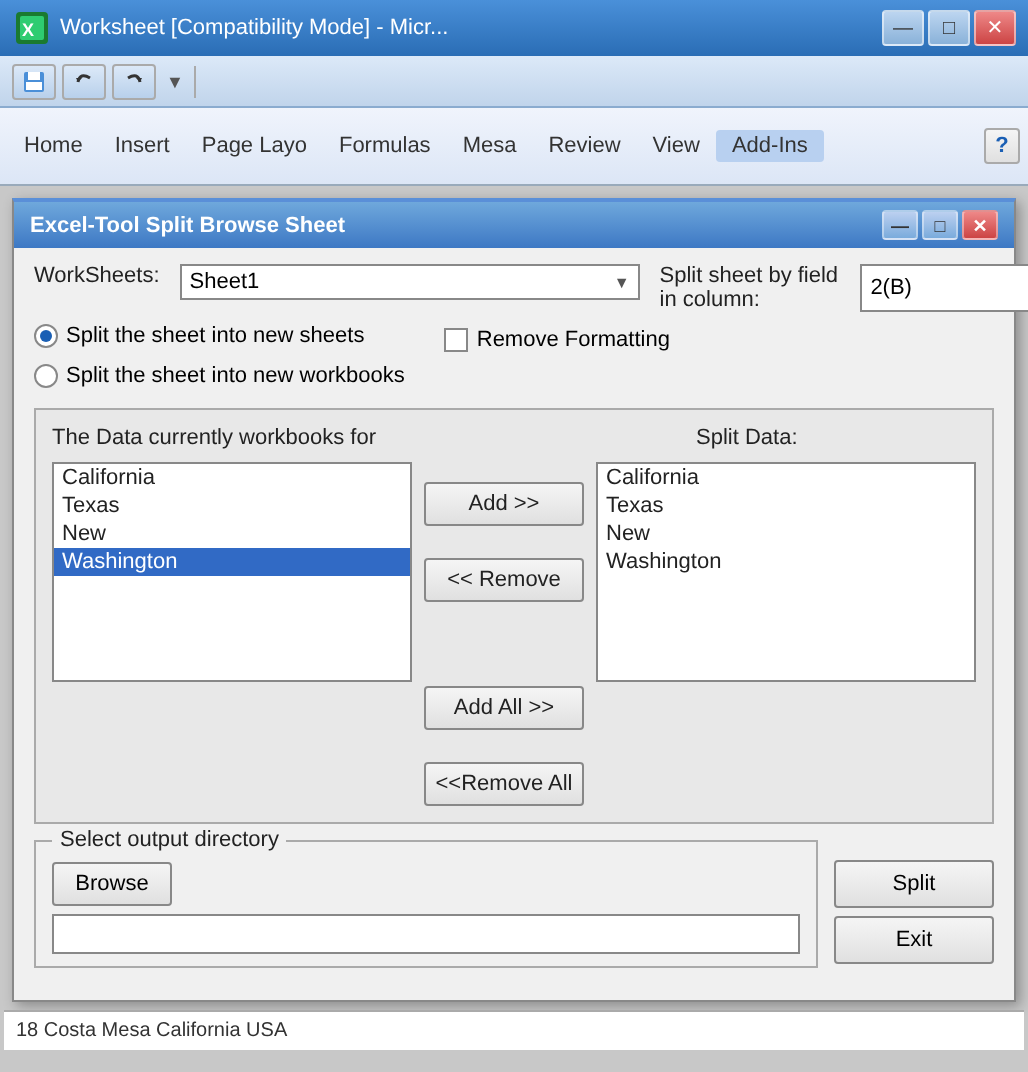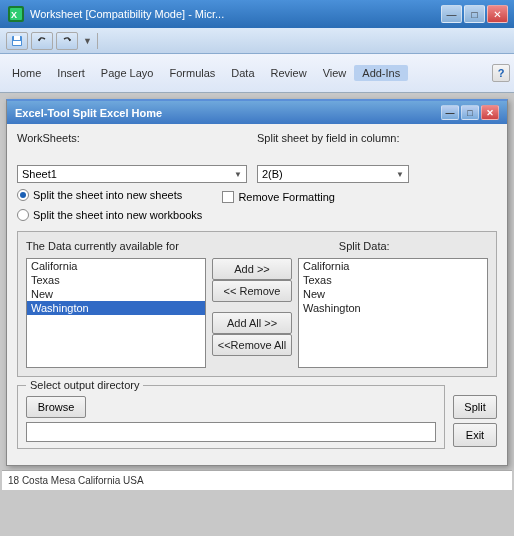--- a/index.html
+++ b/index.html
@@ -141,22 +141,22 @@
 
     
     .form-row {
       display: flex;
       align-items: flex-start;
       margin-bottom: 6px;
       gap: 10px;
     }
     .form-group {
       display: flex;
-      flex-direction: column;
-      gap: 21px;
+      flex-direction: row;
+      gap: 10px;
     }
     .form-label {
       font-size: 11px;
       color: #222;
     }
     .form-select {
       border: 1px solid #888;
       background: white;
       padding: 2px 4px;
       font-size: 11px;
@@ -253,23 +253,24 @@
       cursor: pointer;
     }
     .list-item.selected {
       background: #316ac5;
       color: white;
     }
 
     .buttons-col {
       display: flex;
       flex-direction: column;
-      gap: 0;
-      align-items: center;
-      justify-content: center;
+      gap: 16px;
+      align-items: center;
+      justify-content: center;
+      margin-top: 10px;
     }
     .action-btn {
       width: 80px;
       height: 22px;
       border: 1px solid #888;
       border-radius: 2px;
       background: linear-gradient(to bottom, #f5f5f5, #e0e0e0);
       font-size: 11px;
       color: #222;
       cursor: pointer;
@@ -323,21 +324,21 @@
     }
     .path-input {
       flex: 1;
       height: 20px;
       border: 1px solid #888;
       background: white;
       padding: 0 4px;
       font-size: 11px;
     }
     .main-btn {
-      width: 44px;
+      width: 80px;
       height: 24px;
       border: 1px solid #888;
       border-radius: 2px;
       background: linear-gradient(to bottom, #f5f5f5, #e0e0e0);
       font-size: 11px;
       cursor: pointer;
       display: flex;
       align-items: center;
       justify-content: center;
     }
@@ -430,34 +431,34 @@
   </div>
   <span style="font-size:9px;color:#555;margin-left:2px;">▼</span>
   <div class="ribbon-sep"></div>
 </div>
 
 <div class="menu-bar">
   <div class="menu-item">Home</div>
   <div class="menu-item">Insert</div>
   <div class="menu-item">Page Layo</div>
   <div class="menu-item">Formulas</div>
-  <div class="menu-item">Data</div>
+  <div class="menu-item">Mesa</div>
   <div class="menu-item">Review</div>
   <div class="menu-item">View</div>
   <div class="menu-item active">Add-Ins</div>
   <div style="margin-left:auto;display:flex;gap:2px;">
     <div class="ribbon-icon" style="font-size:11px;color:#1a5fb4;font-weight:bold;width:18px;height:18px;border:1px solid #aaa;border-radius:2px;display:flex;align-items:center;justify-content:center;background:linear-gradient(to bottom,#f5f5f5,#e0e0e0);">?</div>
   </div>
 </div>
 
 <div class="app-area" style="min-height:456px;position:relative;">
 
   <div class="dialog">
     <div class="dialog-title">
-      <span>Excel-Tool Split Excel Home</span>
+      <span>Excel-Tool Split Browse Sheet</span>
       <div class="dialog-title-buttons">
         <div class="dialog-btn">—</div>
         <div class="dialog-btn">□</div>
         <div class="dialog-btn close">✕</div>
       </div>
     </div>
 
     <div class="dialog-content">
 
       <div class="form-row">
@@ -489,21 +490,21 @@
           </div>
         </div>
         <div class="checkbox-row" style="align-self:flex-start;margin-top:2px;">
           <div class="checkbox-box"></div>
           <span>Remove Formatting</span>
         </div>
       </div>
 
       <div class="lists-area">
         <div class="lists-title-row">
-          <span class="list-section-label">The Data currently available for</span>
+          <span class="list-section-label">The Data currently workbooks for</span>
           <span class="split-label" style="margin-left:160px;">Split Data:</span>
         </div>
 
         <div class="lists-container">
 
           <div class="data-list">
             <div class="list-item">California</div>
             <div class="list-item">Texas</div>
             <div class="list-item">New</div>
             <div class="list-item selected">Washington</div>

